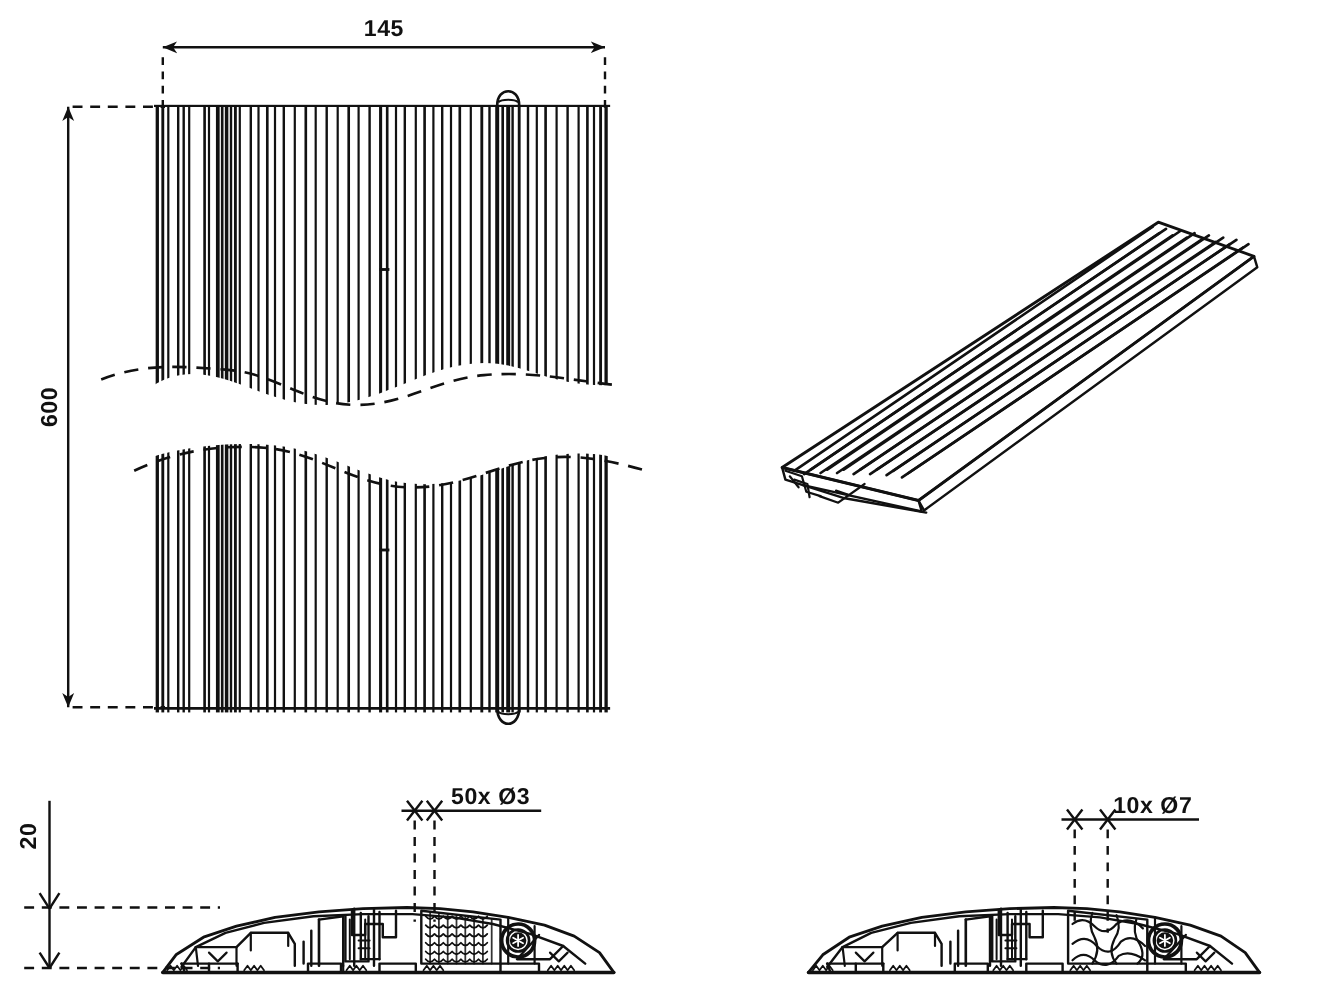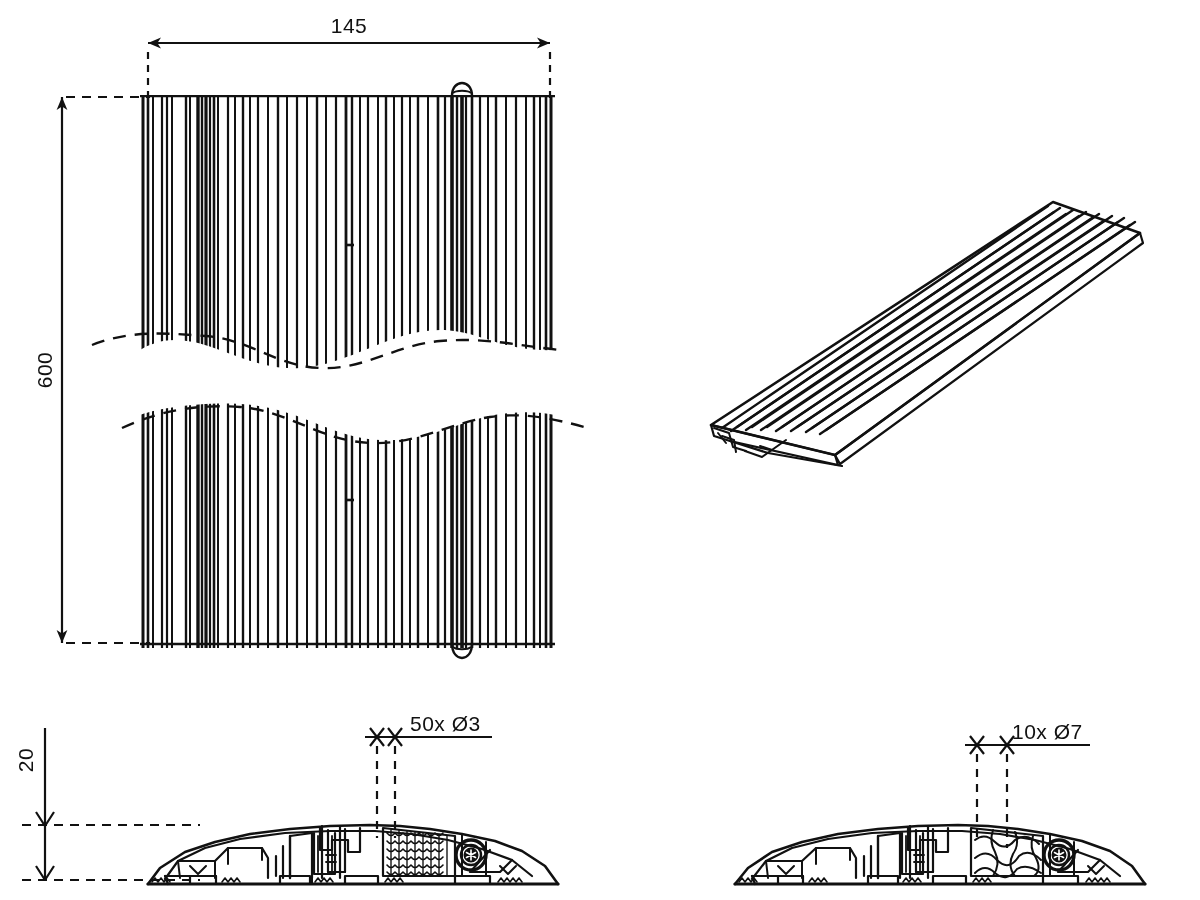--- a/index.html
+++ b/index.html
@@ -14,20 +14,21 @@
     font-family: "Liberation Sans", sans-serif;
     position: relative;
     overflow: hidden;
   }
   #sheet {
     position: absolute;
     left: 0; top: 0;
     width: 1200px;
     height: 900px;
     background: #ffffff;
+    font-weight: bold;
   }
   svg.draw {
     position: absolute;
     left: 0; top: 0;
     width: 1200px;
     height: 900px;
     display: block;
   }
   text {
     font-family: "Liberation Sans", sans-serif;

